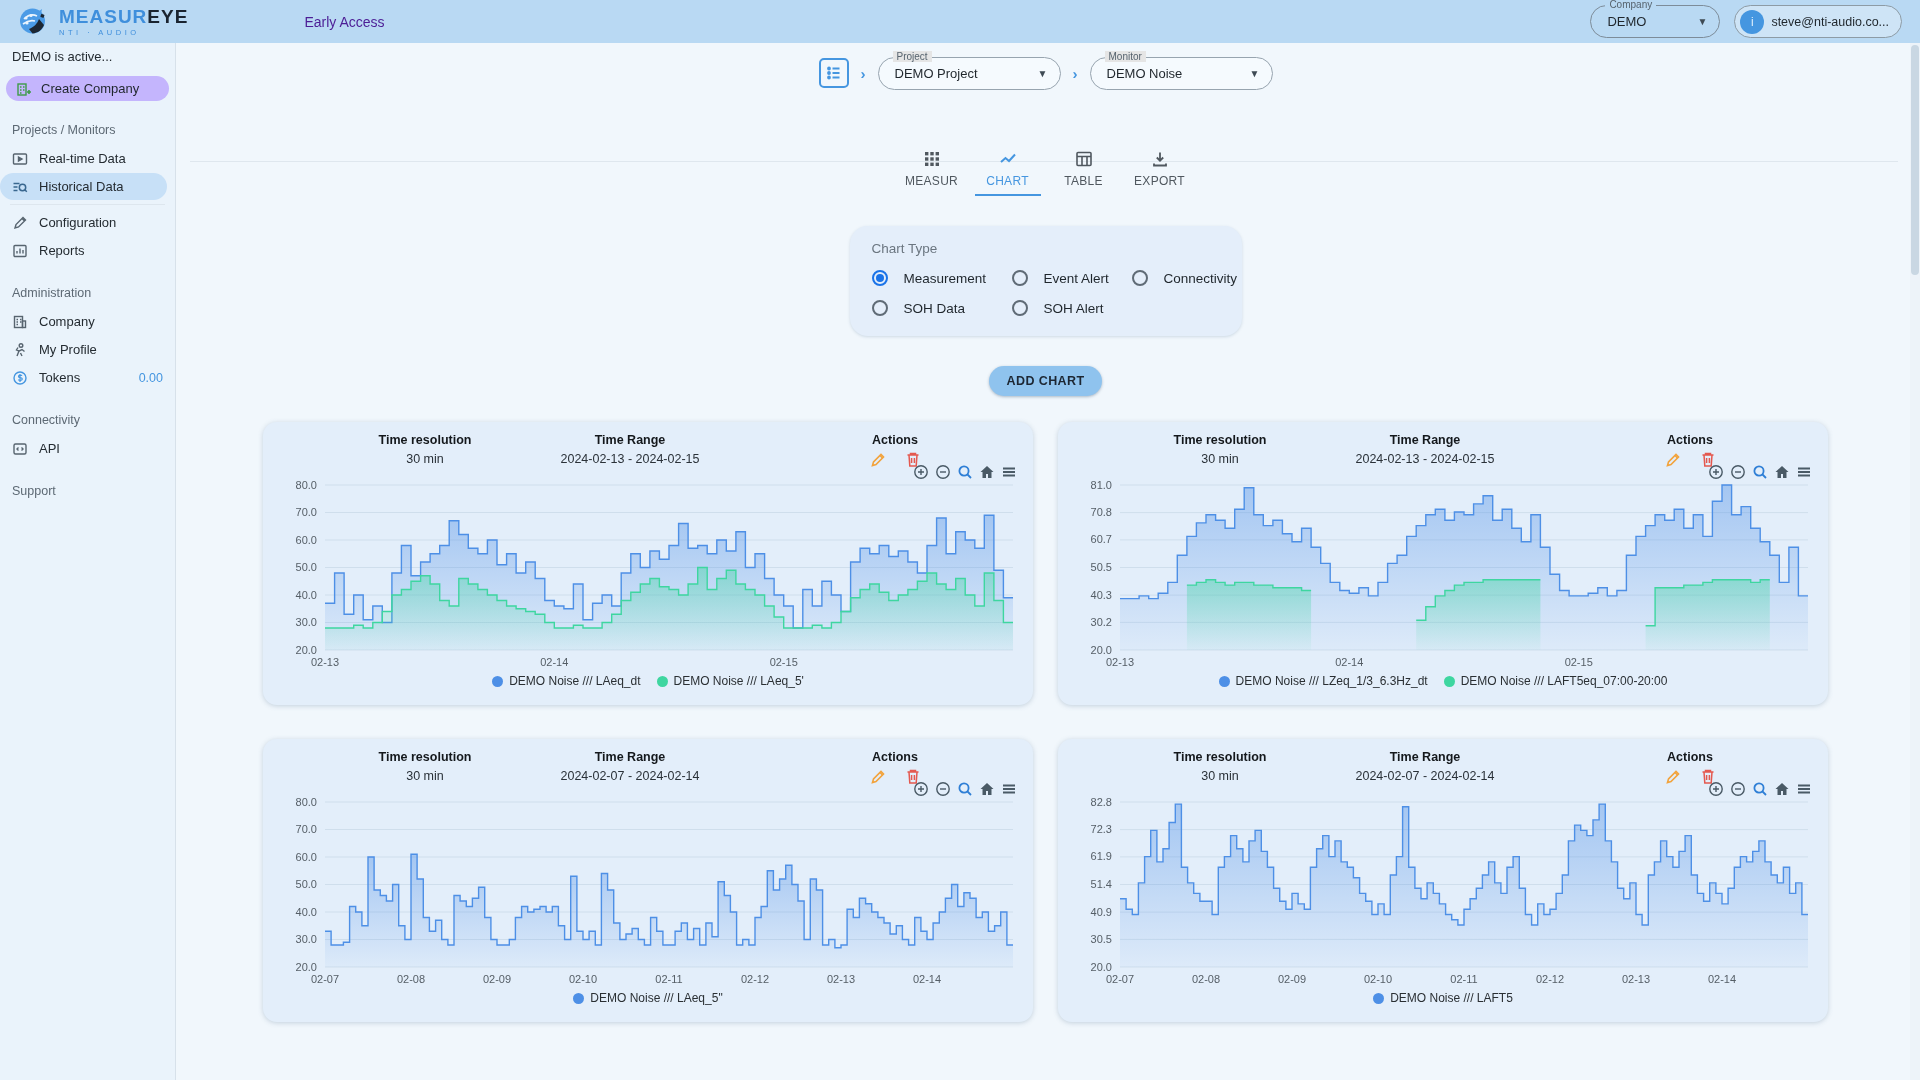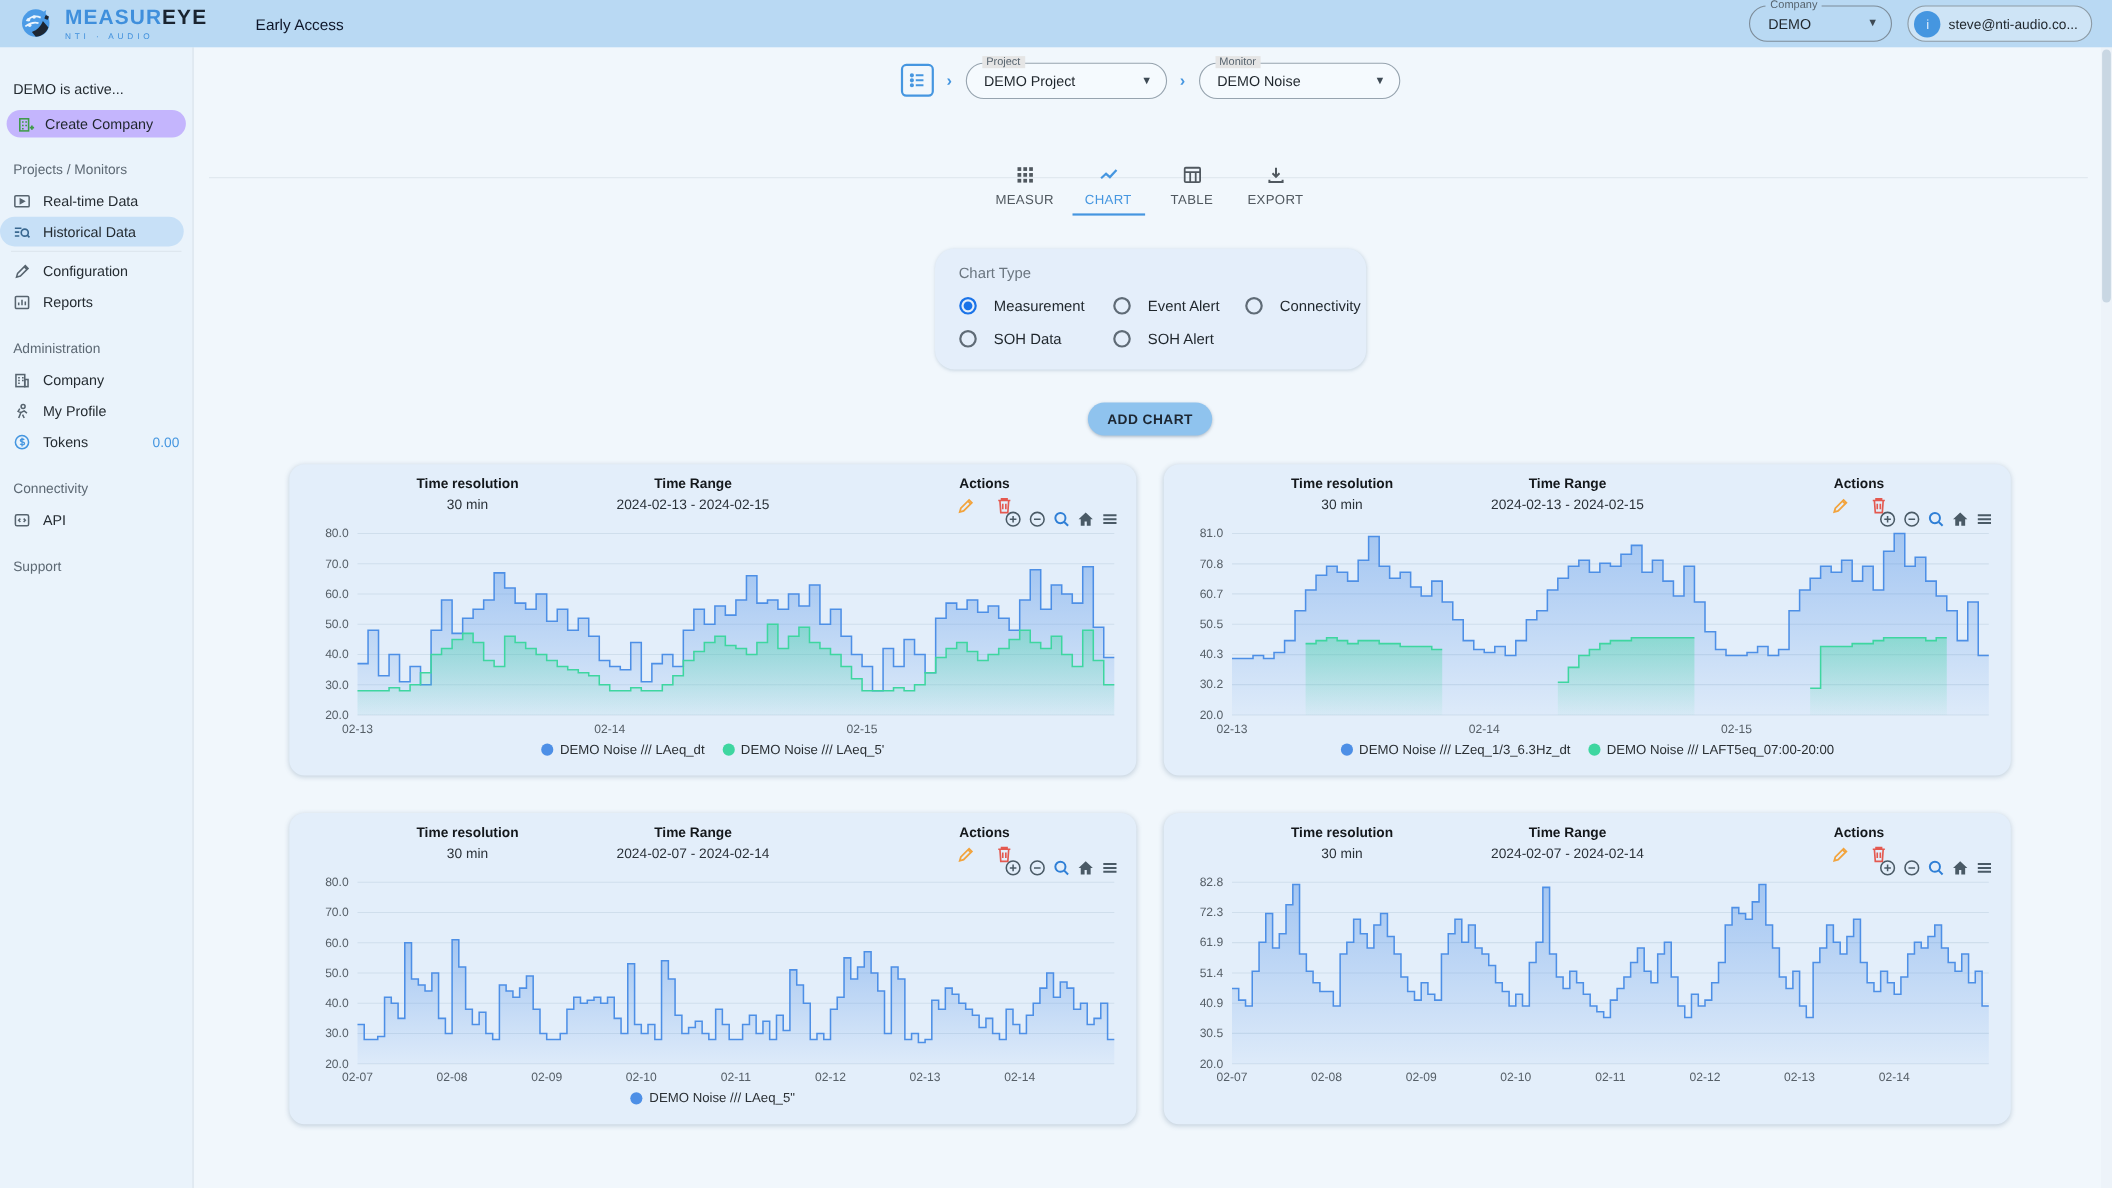--- a/index.html
+++ b/index.html
@@ -6,35 +6,35 @@
   html,body { width:1920px; height:1080px; overflow:hidden; }
   body { font-family:"Liberation Sans", sans-serif; background:#f1f7fc; color:#1f262c; position:relative; }
 
   
   .app-header { position:absolute; top:0; left:0; width:1920px; height:43px; background:#b9d9f3; display:flex; align-items:center; padding:0 18px; z-index:5; }
   .brand { display:flex; align-items:center; gap:10px; }
   .brand-text { display:flex; flex-direction:column; line-height:1; }
   .brand-name { font-size:19px; font-weight:bold; letter-spacing:1px; }
   .brand-name .b1 { color:#3f8fdc; } .brand-name .b2 { color:#1a2430; }
   .brand-sub { font-size:7.5px; letter-spacing:3.5px; color:#3f8fdc; margin-top:3px; }
-  .early-access { margin-left:44px; font-size:14px; color:#0f172a; }
+  .early-access { margin-left:116px; font-size:14px; color:#4c1d95; }
   .header-right { margin-left:auto; display:flex; align-items:center; gap:14px; }
 
   .select-pill { position:relative; border:1px solid #7d8c99; border-radius:18px; height:33px; display:flex; align-items:center; padding:0 12px 0 16px; min-width:130px; cursor:pointer; }
   .select-pill .flabel { position:absolute; top:-7px; left:14px; font-size:10px; color:#56636e; padding:0 4px; line-height:1.1; }
   .select-pill .val { font-size:13px; color:#1f262c; flex:1; white-space:nowrap; }
   .select-pill .arrow { font-size:10px; color:#3e4a54; margin-left:10px; }
   .hdr-select .flabel { background:#b9d9f3; }
 
   .user-chip { border:1px solid #8d9ba5; background:rgba(255,255,255,0.30); border-radius:17px; height:33px; display:flex; align-items:center; gap:7px; padding:0 12px 0 5px; cursor:pointer; }
   .avatar { width:24px; height:24px; border-radius:50%; background:#4596e0; color:#dfeefc; font-size:12px; display:flex; align-items:center; justify-content:center; }
   .user-email { font-size:12.5px; color:#1f262c; white-space:nowrap; }
 
   
-  .sidebar { position:absolute; top:43px; left:0; width:176px; bottom:0; background:#eaf3fb; border-right:1px solid #d7e1ea; padding-top:28px; font-size:13px; }
+  .sidebar { position:absolute; top:43px; left:0; width:176px; bottom:0; background:#eaf3fb; border-right:1px solid #d7e1ea; padding-top:4px; font-size:13px; }
   .sb-note { padding:2px 12px 0 12px; color:#242b31; }
   .sb-pill { margin:12px 6px 0 6px; height:25px; border-radius:13px; display:flex; align-items:center; gap:9px; padding:0 10px; cursor:pointer; }
   .sb-pill.green { background:#c4b5fd; }
   .sb-section { margin-top:22px; padding:0 12px; color:#5d6974; font-size:12.5px; }
   .sb-item { height:27px; display:flex; align-items:center; gap:11px; padding:0 12px; margin:1px 0; cursor:pointer; color:#242b31; }
   .sb-item.selected { background:#c7e0f7; border-radius:14px; margin-right:8px; }
   .sb-item .spacer { flex:1; }
   .sb-value { color:#4596e0; font-size:12.5px; }
   .sb-divider { border-bottom:1px solid #dde6ee; margin:4px 10px; }
   .sb-items { margin-top:8px; }
@@ -693,20 +693,26 @@
             <text x="148.0" y="189" text-anchor="middle" font-size="11" fill="#555e66">02-08</text>
             <text x="234.0" y="189" text-anchor="middle" font-size="11" fill="#555e66">02-09</text>
             <text x="320.0" y="189" text-anchor="middle" font-size="11" fill="#555e66">02-10</text>
             <text x="406.0" y="189" text-anchor="middle" font-size="11" fill="#555e66">02-11</text>
             <text x="492.0" y="189" text-anchor="middle" font-size="11" fill="#555e66">02-12</text>
             <text x="578.0" y="189" text-anchor="middle" font-size="11" fill="#555e66">02-13</text>
             <text x="664.0" y="189" text-anchor="middle" font-size="11" fill="#555e66">02-14</text>
             <path d="M 62.0 104.7 H 68.1 V 115.2 H 74.3 V 120.5 H 80.4 V 88.9 H 86.6 V 62.6 H 92.7 V 36.4 H 98.9 V 67.9 H 105.0 V 54.8 H 111.1 V 28.5 H 117.3 V 10.1 H 123.4 V 73.2 H 129.6 V 88.9 H 135.7 V 99.4 H 141.9 V 107.3 H 148.0 V 107.3 H 154.1 V 120.5 H 160.3 V 73.2 H 166.4 V 62.6 H 172.6 V 41.6 H 178.7 V 54.8 H 184.9 V 67.9 H 191.0 V 46.9 H 197.1 V 36.4 H 203.3 V 57.4 H 209.4 V 73.2 H 215.6 V 94.2 H 221.7 V 107.3 H 227.9 V 115.2 H 234.0 V 99.4 H 240.1 V 109.9 H 246.3 V 115.2 H 252.4 V 73.2 H 258.6 V 54.8 H 264.7 V 41.6 H 270.9 V 62.6 H 277.0 V 46.9 H 283.1 V 67.9 H 289.3 V 73.2 H 295.4 V 83.7 H 301.6 V 99.4 H 307.7 V 107.3 H 313.9 V 120.5 H 320.0 V 109.9 H 326.1 V 120.5 H 332.3 V 81.0 H 338.4 V 62.6 H 344.6 V 12.7 H 350.7 V 73.2 H 356.9 V 94.2 H 363.0 V 104.7 H 369.1 V 88.9 H 375.3 V 99.4 H 381.4 V 109.9 H 387.6 V 120.5 H 393.7 V 125.7 H 399.9 V 131.0 H 406.0 V 115.2 H 412.1 V 104.7 H 418.3 V 94.2 H 424.4 V 81.0 H 430.6 V 67.9 H 436.7 V 88.9 H 442.9 V 99.4 H 449.0 V 73.2 H 455.1 V 62.6 H 461.3 V 94.2 H 467.4 V 120.5 H 473.6 V 131.0 H 479.7 V 109.9 H 485.9 V 120.5 H 492.0 V 115.2 H 498.1 V 99.4 H 504.3 V 81.0 H 510.4 V 46.9 H 516.6 V 31.1 H 522.7 V 36.4 H 528.9 V 41.6 H 535.0 V 25.9 H 541.1 V 10.1 H 547.3 V 46.9 H 553.4 V 67.9 H 559.6 V 94.2 H 565.7 V 104.7 H 571.9 V 88.9 H 578.0 V 120.5 H 584.1 V 131.0 H 590.3 V 81.0 H 596.4 V 67.9 H 602.6 V 46.9 H 608.7 V 62.6 H 614.9 V 73.2 H 621.0 V 57.4 H 627.1 V 41.6 H 633.3 V 81.0 H 639.4 V 99.4 H 645.6 V 107.3 H 651.7 V 88.9 H 657.9 V 99.4 H 664.0 V 109.9 H 670.1 V 94.2 H 676.3 V 73.2 H 682.4 V 62.6 H 688.6 V 67.9 H 694.7 V 57.4 H 700.9 V 46.9 H 707.0 V 67.9 H 713.1 V 81.0 H 719.3 V 88.9 H 725.4 V 73.2 H 731.6 V 99.4 H 737.7 V 88.9 H 743.9 V 120.5 H 750.0 V 173 H 62.0 Z" fill="url(#g3s0)" stroke="none"></path>
             <path d="M 62.0 104.7 H 68.1 V 115.2 H 74.3 V 120.5 H 80.4 V 88.9 H 86.6 V 62.6 H 92.7 V 36.4 H 98.9 V 67.9 H 105.0 V 54.8 H 111.1 V 28.5 H 117.3 V 10.1 H 123.4 V 73.2 H 129.6 V 88.9 H 135.7 V 99.4 H 141.9 V 107.3 H 148.0 V 107.3 H 154.1 V 120.5 H 160.3 V 73.2 H 166.4 V 62.6 H 172.6 V 41.6 H 178.7 V 54.8 H 184.9 V 67.9 H 191.0 V 46.9 H 197.1 V 36.4 H 203.3 V 57.4 H 209.4 V 73.2 H 215.6 V 94.2 H 221.7 V 107.3 H 227.9 V 115.2 H 234.0 V 99.4 H 240.1 V 109.9 H 246.3 V 115.2 H 252.4 V 73.2 H 258.6 V 54.8 H 264.7 V 41.6 H 270.9 V 62.6 H 277.0 V 46.9 H 283.1 V 67.9 H 289.3 V 73.2 H 295.4 V 83.7 H 301.6 V 99.4 H 307.7 V 107.3 H 313.9 V 120.5 H 320.0 V 109.9 H 326.1 V 120.5 H 332.3 V 81.0 H 338.4 V 62.6 H 344.6 V 12.7 H 350.7 V 73.2 H 356.9 V 94.2 H 363.0 V 104.7 H 369.1 V 88.9 H 375.3 V 99.4 H 381.4 V 109.9 H 387.6 V 120.5 H 393.7 V 125.7 H 399.9 V 131.0 H 406.0 V 115.2 H 412.1 V 104.7 H 418.3 V 94.2 H 424.4 V 81.0 H 430.6 V 67.9 H 436.7 V 88.9 H 442.9 V 99.4 H 449.0 V 73.2 H 455.1 V 62.6 H 461.3 V 94.2 H 467.4 V 120.5 H 473.6 V 131.0 H 479.7 V 109.9 H 485.9 V 120.5 H 492.0 V 115.2 H 498.1 V 99.4 H 504.3 V 81.0 H 510.4 V 46.9 H 516.6 V 31.1 H 522.7 V 36.4 H 528.9 V 41.6 H 535.0 V 25.9 H 541.1 V 10.1 H 547.3 V 46.9 H 553.4 V 67.9 H 559.6 V 94.2 H 565.7 V 104.7 H 571.9 V 88.9 H 578.0 V 120.5 H 584.1 V 131.0 H 590.3 V 81.0 H 596.4 V 67.9 H 602.6 V 46.9 H 608.7 V 62.6 H 614.9 V 73.2 H 621.0 V 57.4 H 627.1 V 41.6 H 633.3 V 81.0 H 639.4 V 99.4 H 645.6 V 107.3 H 651.7 V 88.9 H 657.9 V 99.4 H 664.0 V 109.9 H 670.1 V 94.2 H 676.3 V 73.2 H 682.4 V 62.6 H 688.6 V 67.9 H 694.7 V 57.4 H 700.9 V 46.9 H 707.0 V 67.9 H 713.1 V 81.0 H 719.3 V 88.9 H 725.4 V 73.2 H 731.6 V 99.4 H 737.7 V 88.9 H 743.9 V 120.5 H 750.0" fill="none" stroke="#4d8fe6" stroke-width="1.4"></path>
           </svg>
+          <div class="legend">
+            <span class="legend-item">
+              <span class="legend-dot" style="background:#4d8fe6"></span>
+              <span>DEMO Noise /// LAFT5</span>
+            </span>
+          </div>
         </section>
       </div>
   </div>
 </main>
 
 <div class="scrollbar">
     <div class="thumb"></div>
   </div>
 
 </body></html>

